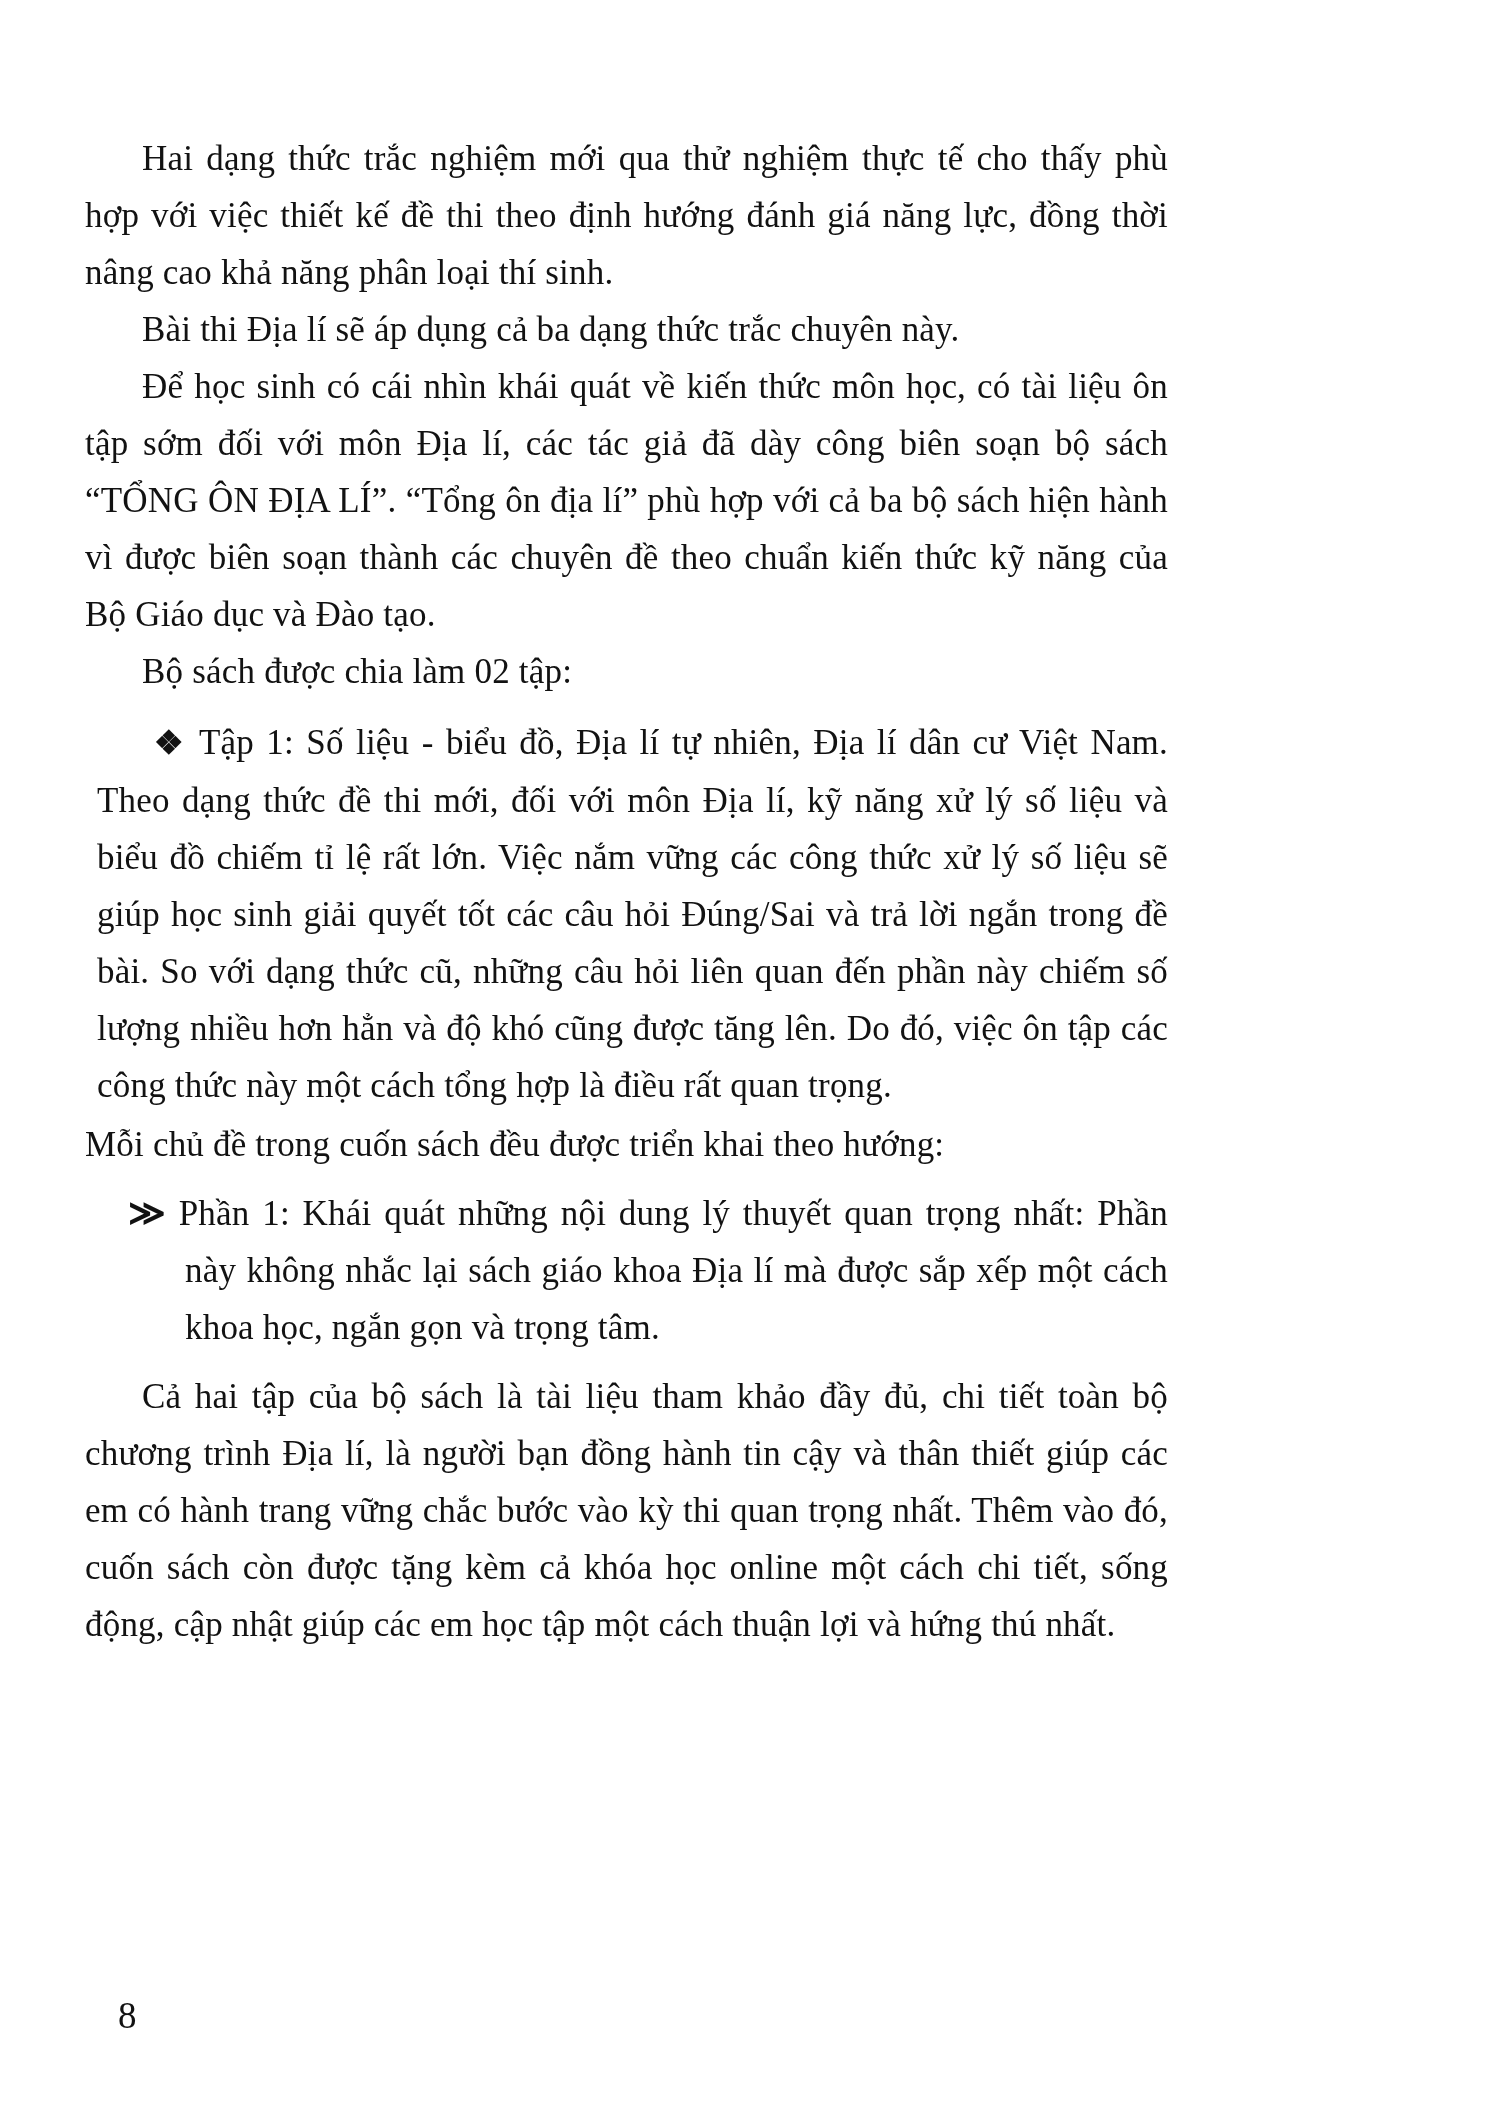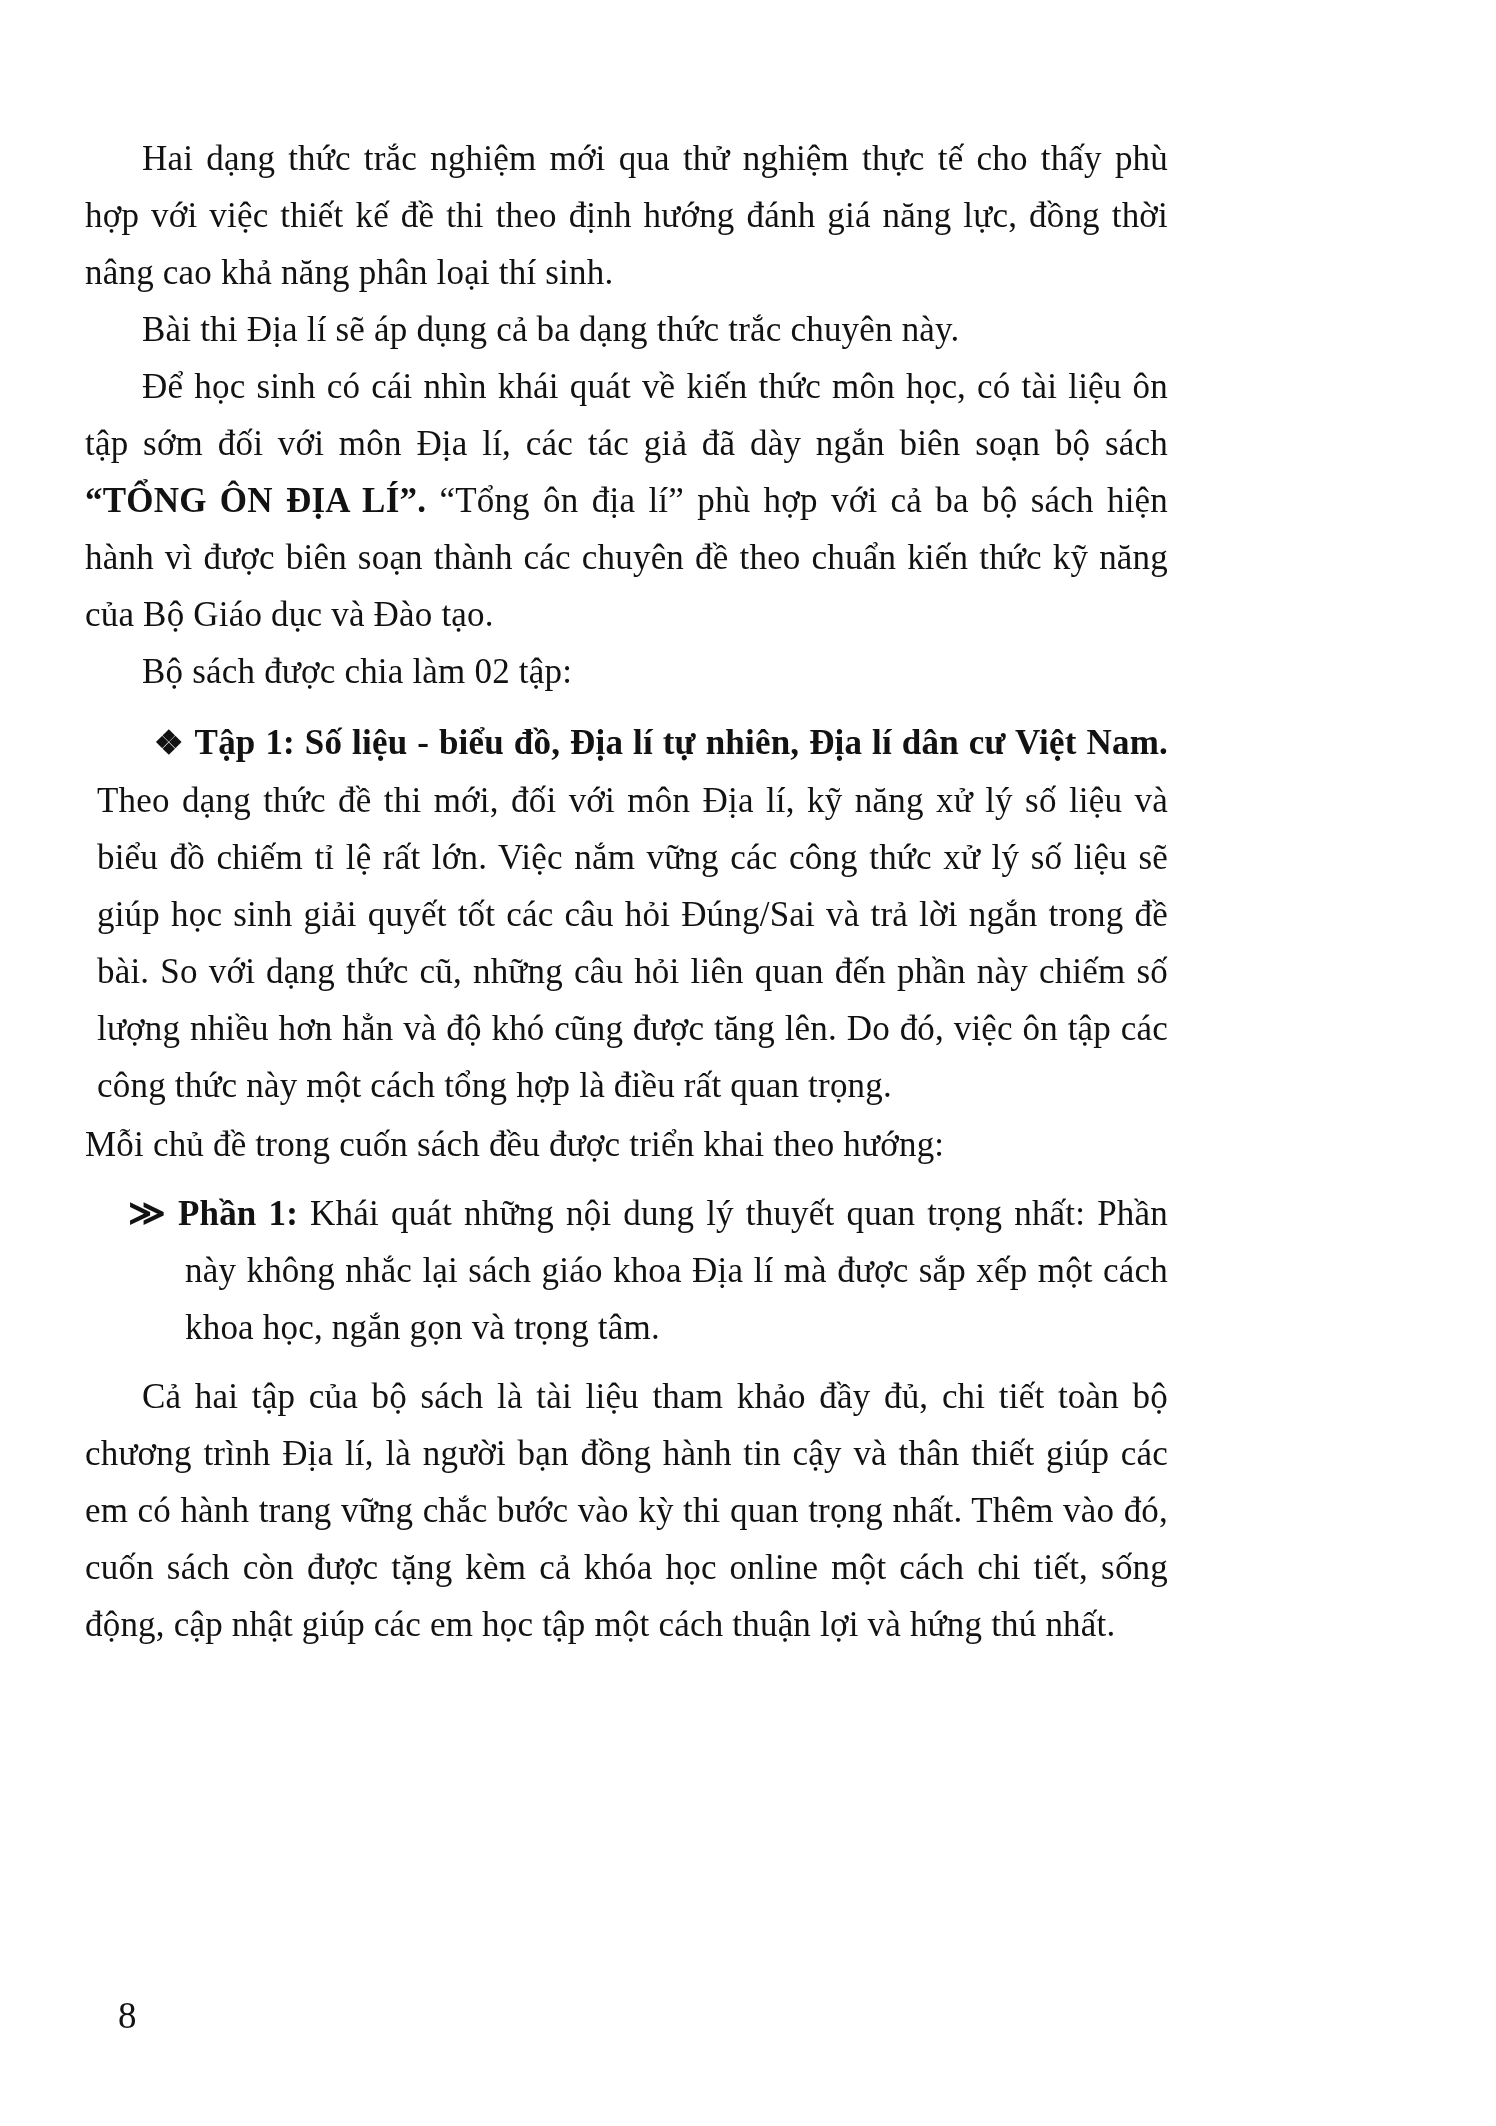--- a/index.html
+++ b/index.html
@@ -28,37 +28,37 @@
   .para.noindent { text-indent: 0; }
   .para.hang {
     padding-left: 100px;
     text-indent: -57px;
     margin: 12px 0;
   }
   .para.has-bullet.indent { margin: 14px 0 2px 12px; }
   .bullet { font-weight: bold; }
   .bullet.diamond { font-size: 33px; }
   .bullet.chevron { font-size: 36px; }
-  b { font-weight: bold; }
+  b { font-weight: normal; }
   .page-number {
     position: absolute;
     left: 118px;
     top: 1996px;
     font-size: 37px;
     line-height: 40px;
   }
 </style>
 </head>
 <body>
 
 <div class="page">
   <div>
       <p class="para indent"><span>Hai dạng thức trắc nghiệm mới qua thử nghiệm thực tế cho thấy phù hợp với việc thiết kế đề thi theo định hướng đánh giá năng lực, đồng thời nâng cao khả năng phân loại thí sinh.</span></p>
       <p class="para indent"><span>Bài thi Địa lí sẽ áp dụng cả ba dạng thức trắc chuyên này.</span></p>
-      <p class="para indent"><span>Để học sinh có cái nhìn khái quát về kiến thức môn học, có tài liệu ôn tập sớm đối với môn Địa lí, các tác giả đã dày ngắn biên soạn bộ sách </span><b>“TỔNG ÔN ĐỊA LÍ”.</b><span> “Tổng ôn địa lí” phù hợp với cả ba bộ sách hiện hành vì được biên soạn thành các chuyên đề theo chuẩn kiến thức kỹ năng của Bộ Giáo dục và Đào tạo.</span></p>
+      <p class="para indent"><span>Để học sinh có cái nhìn khái quát về kiến thức môn học, có tài liệu ôn tập sớm đối với môn Địa lí, các tác giả đã dày công biên soạn bộ sách </span><b>“TỔNG ÔN ĐỊA LÍ”.</b><span> “Tổng ôn địa lí” phù hợp với cả ba bộ sách hiện hành vì được biên soạn thành các chuyên đề theo chuẩn kiến thức kỹ năng của Bộ Giáo dục và Đào tạo.</span></p>
       <p class="para indent"><span>Bộ sách được chia làm 02 tập:</span></p>
       <p class="para indent has-bullet"><span class="bullet diamond">❖</span> <b>Tập 1: Số liệu - biểu đồ, Địa lí tự nhiên, Địa lí dân cư Việt Nam.</b><span> Theo dạng thức đề thi mới, đối với môn Địa lí, kỹ năng xử lý số liệu và biểu đồ chiếm tỉ lệ rất lớn. Việc nắm vững các công thức xử lý số liệu sẽ giúp học sinh giải quyết tốt các câu hỏi Đúng/Sai và trả lời ngắn trong đề bài. So với dạng thức cũ, những câu hỏi liên quan đến phần này chiếm số lượng nhiều hơn hẳn và độ khó cũng được tăng lên. Do đó, việc ôn tập các công thức này một cách tổng hợp là điều rất quan trọng.</span></p>
       <p class="para noindent"><span>Mỗi chủ đề trong cuốn sách đều được triển khai theo hướng:</span></p>
       <p class="para hang has-bullet"><span class="bullet chevron">≫</span> <b>Phần 1:</b><span> Khái quát những nội dung lý thuyết quan trọng nhất: Phần này không nhắc lại sách giáo khoa Địa lí mà được sắp xếp một cách khoa học, ngắn gọn và trọng tâm.</span></p>
       <p class="para indent"><span>Cả hai tập của bộ sách là tài liệu tham khảo đầy đủ, chi tiết toàn bộ chương trình Địa lí, là người bạn đồng hành tin cậy và thân thiết giúp các em có hành trang vững chắc bước vào kỳ thi quan trọng nhất. Thêm vào đó, cuốn sách còn được tặng kèm cả khóa học online một cách chi tiết, sống động, cập nhật giúp các em học tập một cách thuận lợi và hứng thú nhất.</span></p>
     </div>
 </div>
 
 <div class="page-number">8</div>
 

